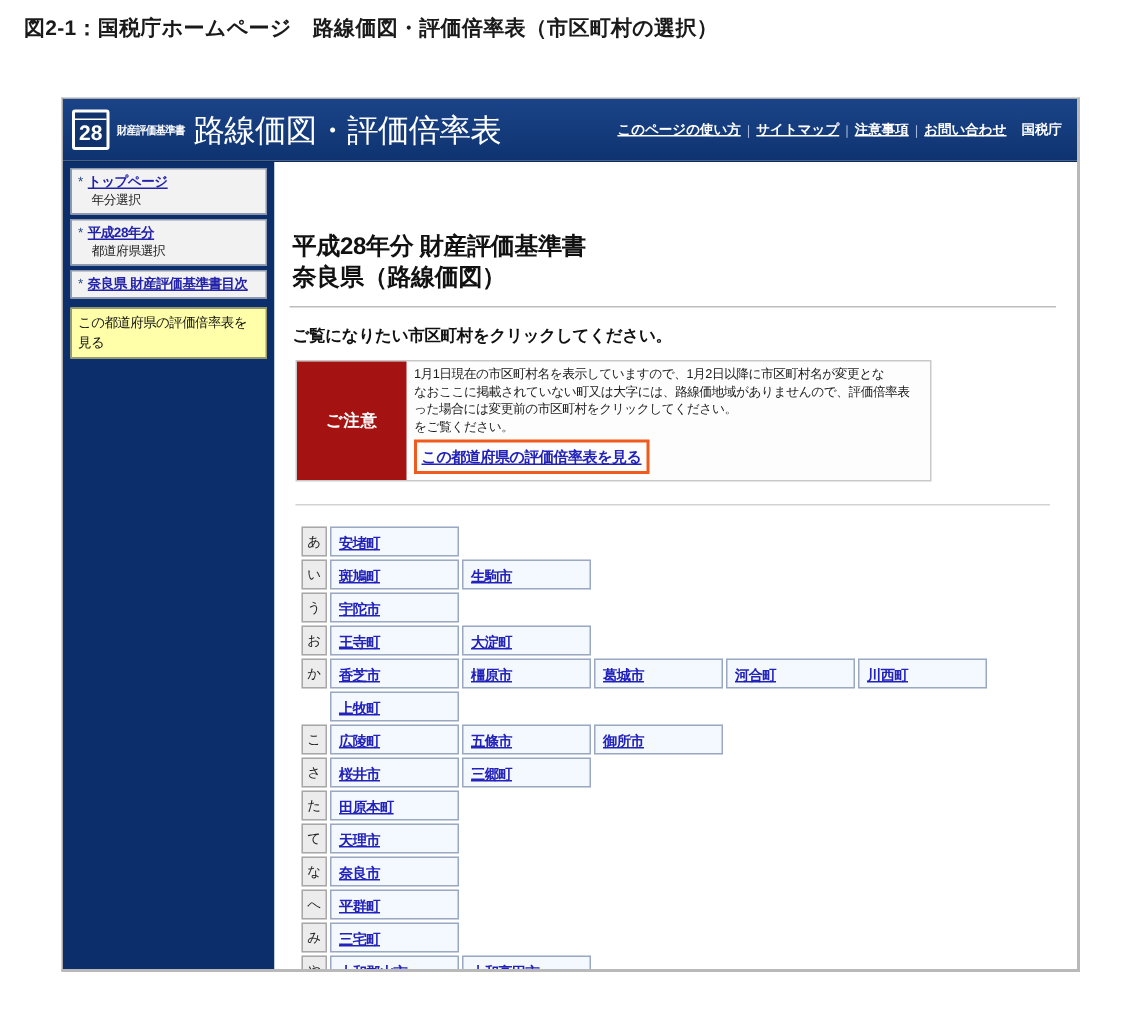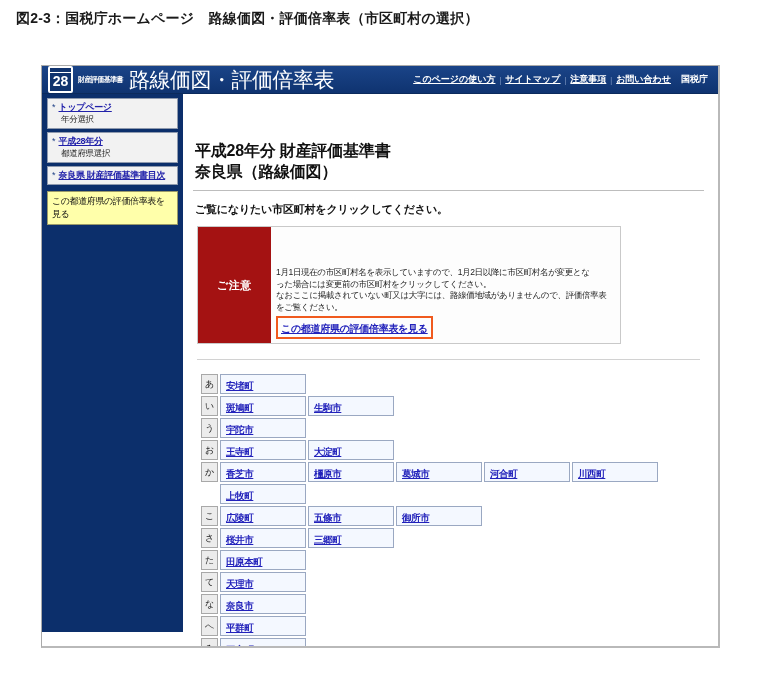--- a/index.html
+++ b/index.html
@@ -30,21 +30,21 @@
     background: #ffffff;
     border: 1px solid #aaaaaa;
     border-right: 2px solid #b9b9b9;
     border-bottom: 2px solid #b9b9b9;
     overflow: hidden;
   }
 
   
   .site-header {
     position: relative;
-    height: 28px;
+    height: 42px;
     background: #123a76;
     background: linear-gradient(180deg, #1a4488 0%, #0f3370 100%);
     border-bottom: 1px solid #0b2a5c;
     display: flex;
     align-items: center;
     padding: 0 8px 0 6px;
   }
   .brand-block {
     display: flex;
     align-items: center;
@@ -88,21 +88,20 @@
     margin-left: 1px;
   }
   .header-nav {
     margin-left: auto;
     display: flex;
     align-items: center;
     color: #ffffff;
     font-size: 9px;
     font-weight: bold;
     white-space: nowrap;
-    font-family: Liberation Serif, serif;
   }
   .header-nav a {
     color: #ffffff;
     text-decoration: underline;
     padding: 0 4px;
   }
   .header-nav .sep {
     color: #9fb4d8;
     font-weight: normal;
   }
@@ -225,21 +224,20 @@
     font-size: 11px;
     font-weight: bold;
     display: flex;
     align-items: center;
     justify-content: center;
     letter-spacing: 0.5px;
   }
   .notice-body {
     flex: 1 1 auto;
     padding: 3px 4px 4px 5px;
-    margin-top: 37px;
   }
   .notice-text {
     font-size: 8.5px;
     line-height: 11.6px;
     color: #1c1c1c;
     letter-spacing: -0.35px;
   }
   .notice-link-wrap {
     display: inline-block;
     border: 2px solid #f05a1e;
@@ -298,21 +296,21 @@
   .empty-cell {
     width: 86px;
     height: 15px;
     background: transparent;
     border: 0;
   }
 </style>
 </head>
 <body>
 
-<div class="figure-caption">図2-3：国税庁ホームページ　路線価図・評価倍率表（市区町村の選択）</div>
+<div class="figure-caption">図2-1：国税庁ホームページ　路線価図・評価倍率表（市区町村の選択）</div>
 
 <div class="page-frame">
 
   <div class="site-header">
     <div class="brand-block">
       <div class="logo-book">
         <span>28</span>
       </div>
       <span class="brand-sub">財産評価基準書</span>
       <span class="brand-main">路線価図・評価倍率表</span>
@@ -368,22 +366,22 @@
         <div>奈良県（路線価図）</div>
       </div>
       <hr class="title-rule">
 
       <div class="instruction">ご覧になりたい市区町村をクリックしてください。</div>
 
       <div class="notice">
         <div class="notice-label">ご注意</div>
         <div class="notice-body">
           <div class="notice-text">1月1日現在の市区町村名を表示していますので、1月2日以降に市区町村名が変更とな</div>
+          <div class="notice-text">なおここに掲載されていない町又は大字には、路線価地域がありませんので、評価倍率表</div>
           <div class="notice-text">った場合には変更前の市区町村をクリックしてください。</div>
-          <div class="notice-text">なおここに掲載されていない町又は大字には、路線価地域がありませんので、評価倍率表</div>
           <div class="notice-text">をご覧ください。</div>
           <span class="notice-link-wrap">
             <a href="#">この都道府県の評価倍率表を見る</a>
           </span>
         </div>
       </div>
 
       <hr class="section-rule">
 
       <table class="muni-table">

